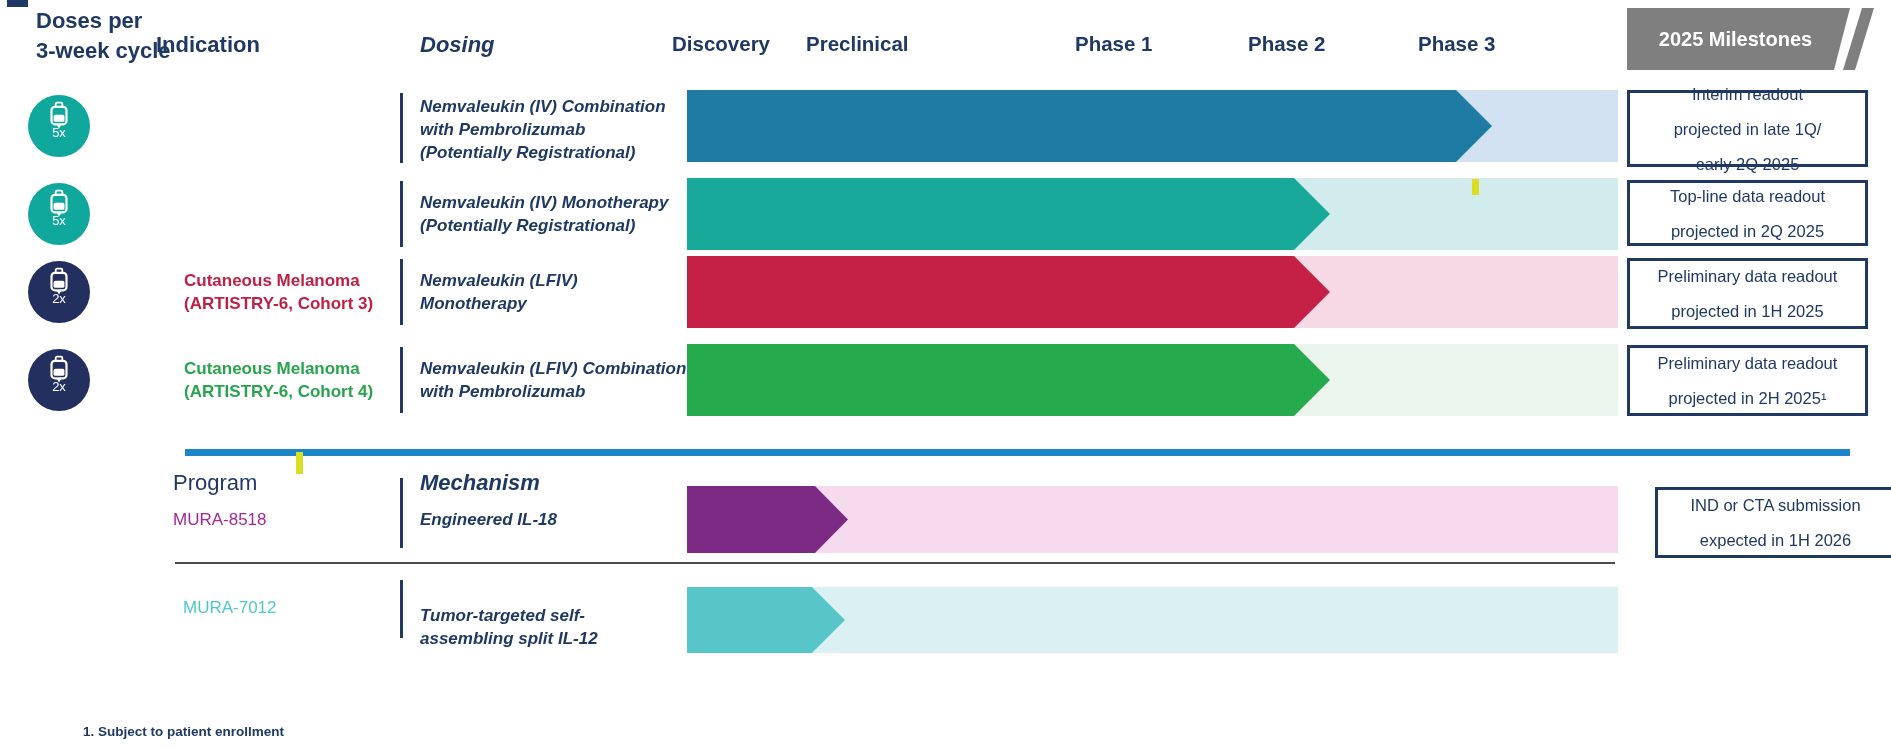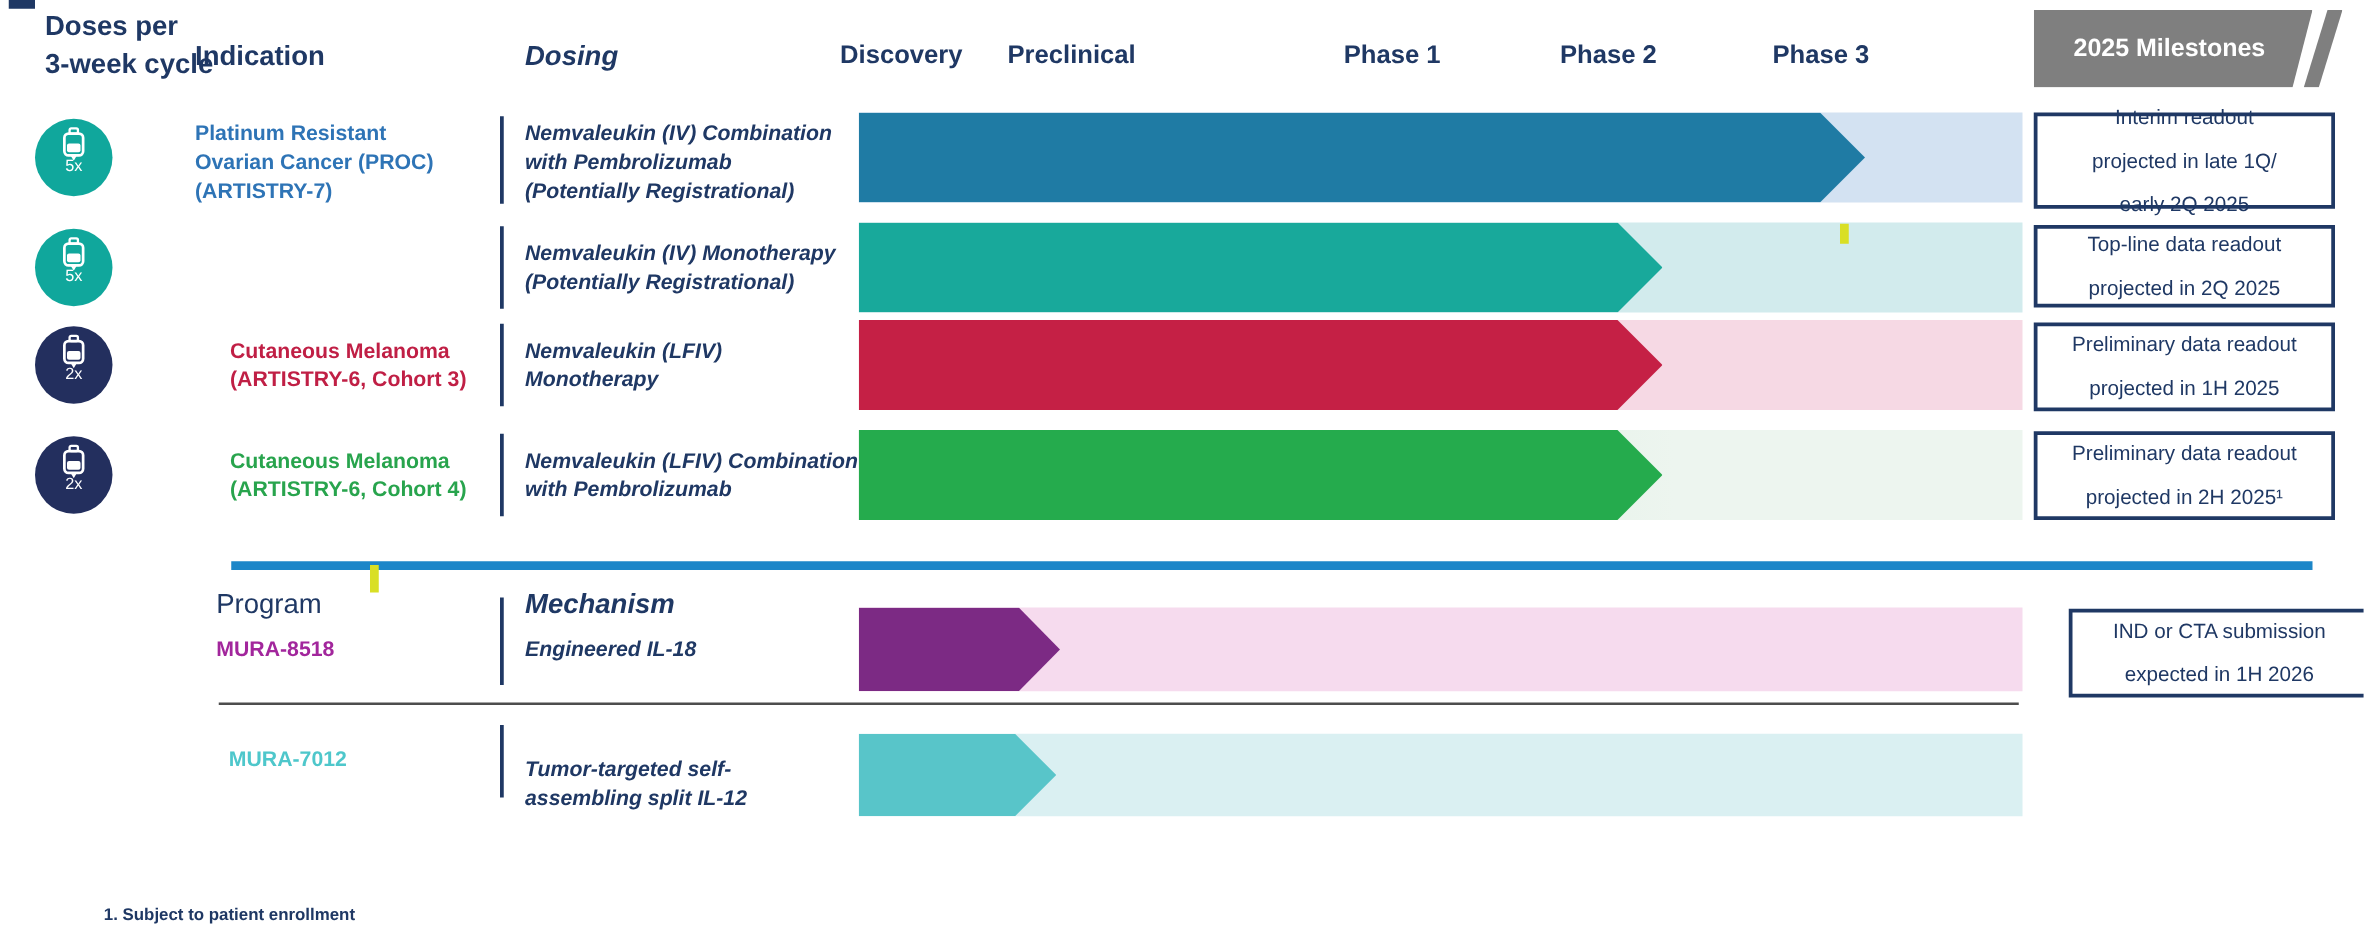--- a/index.html
+++ b/index.html
@@ -63,21 +63,21 @@
   .m4{top:345px;height:71px;} .m5{top:487px;height:71px;margin-left:28px;}
   
   .blue-divider{left:185px;top:449px;width:1665px;height:7px;background:var(--divider_blue);}
   .gray-separator{left:175px;top:562px;width:1440px;height:2px;background:var(--separator_gray);}
   .tick{width:7px;background:var(--tick_yellow);}
   .tickA{left:1472px;top:179px;height:16px;}
   .tickB{left:296px;top:452px;height:22px;}
   
   .prog-head{left:173px;top:470px;font-size:22px;font-weight:400;color:var(--navy);}
   .mech-head{left:420px;top:470px;font-size:22px;font-weight:700;font-style:italic;color:var(--navy);}
-  .prog-name{font-size:17px;font-weight:700;white-space:nowrap;}
+  .prog-name{font-size:17px;font-weight:400;white-space:nowrap;}
   .p1{left:173px;top:510px;color:var(--prog1);}
   .p2{left:183px;top:598px;color:var(--prog2);}
   .mech-block{left:420px;font-size:17px;line-height:23px;font-weight:600;font-style:italic;
               color:var(--navy);white-space:nowrap;}
   .mech1{top:508px;} .mech2{top:604px;}
   .footnote{left:83px;top:724px;font-size:13.5px;font-weight:700;color:var(--navy);}
 </style>
 </head>
 <body>
 
@@ -101,25 +101,20 @@
 
   <div class="abs badge teal b1">
     <svg width="30" height="32" viewBox="0 0 36 36">
       <rect x="14" y="2" width="8" height="5" rx="1.5" fill="none" stroke="#fff" stroke-width="2.2"></rect>
       <rect x="9" y="7" width="18" height="21" rx="4" fill="none" stroke="#fff" stroke-width="2.6"></rect>
       <rect x="11.5" y="16.5" width="13" height="8.5" rx="2" fill="#fff"></rect>
       <path d="M15 28 h6 l-3 5 z" fill="#fff"></path>
     </svg>
     <div class="dose-count">5x</div>
   </div>
-  <div class="abs ind-block i1">
-    <div>Platinum Resistant</div>
-    <div>Ovarian Cancer (PROC)</div>
-    <div>(ARTISTRY-7)</div>
-  </div>
   <div class="abs vdiv v1"></div>
   <div class="abs dose-block d1">
     <div>Nemvaleukin (IV) Combination</div>
     <div>with Pembrolizumab</div>
     <div>(Potentially Registrational)</div>
   </div>
   <div class="abs bar r1">
     <div class="bar-bg bg-1"></div>
     <div class="bar-solid s1"></div>
   </div>

